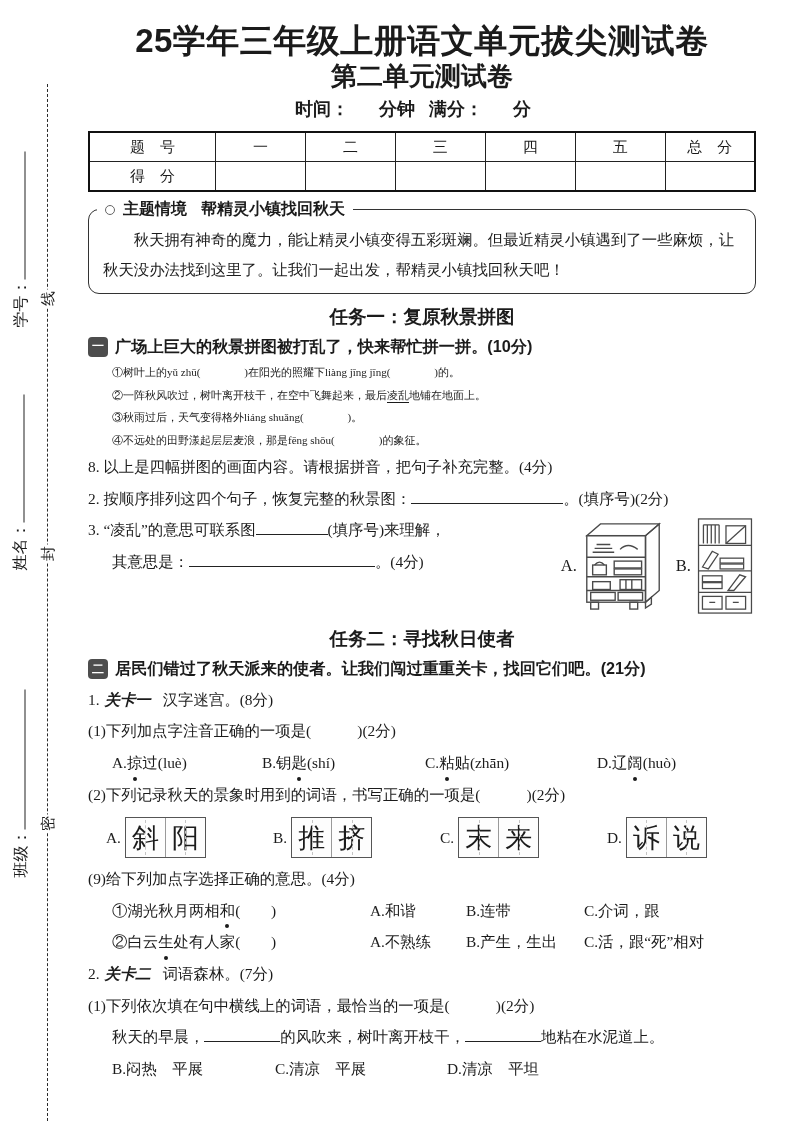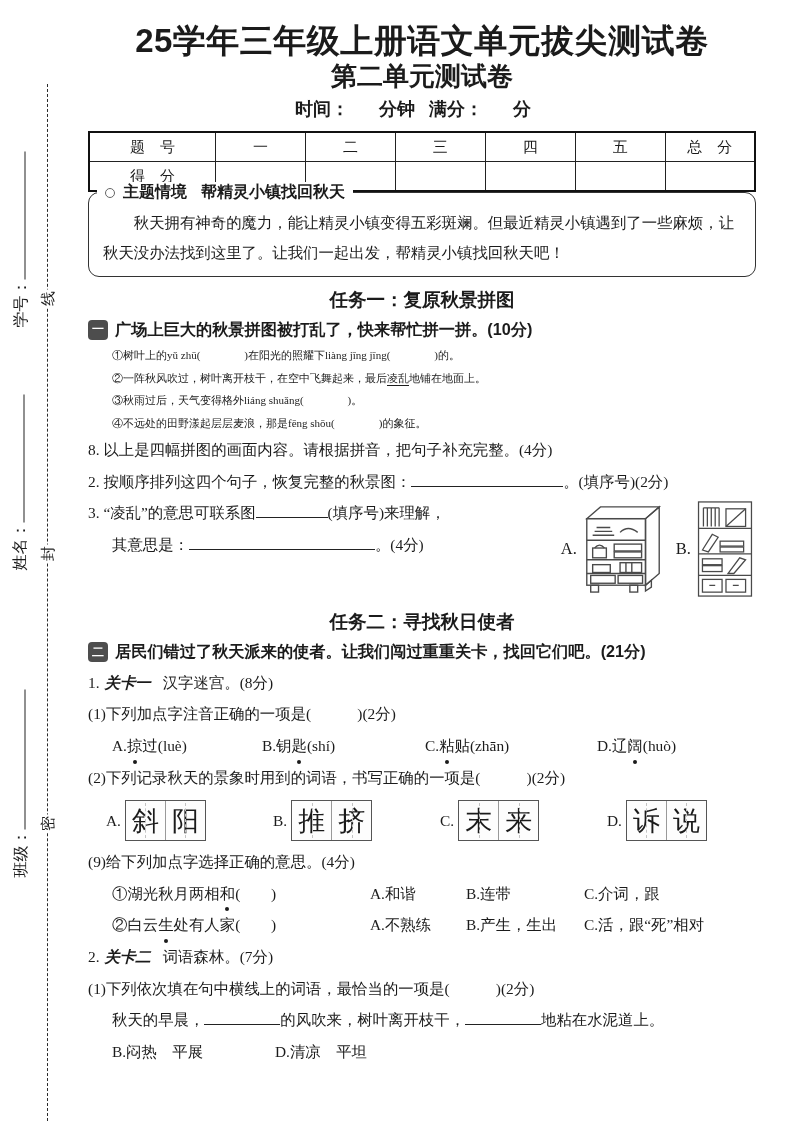--- a/index.html
+++ b/index.html
@@ -45,21 +45,21 @@
   table.score { width:100%; border-collapse:collapse; border:2.5px solid #111; }
   table.score td {
     border:1.4px solid #222; height:26px; text-align:center;
     font-family:"Liberation Sans", sans-serif; font-size:15px;
   }
   td.col-head { width:19%; }
   td.col-total { width:13.5%; }
 
   .theme-box {
     position:relative; border:1.6px solid #333; border-radius:11px;
-    padding:15px 14px 7px 14px;
+    margin-top:17px; padding:15px 14px 7px 14px;
   }
   .theme-box-header {
     position:absolute; top:-11px; left:8px; background:#fff;
     display:flex; align-items:center; padding:0 8px;
     font-family:"Liberation Sans", sans-serif; font-weight:bold; font-size:16px;
   }
   .ring-icon {
     width:8px; height:8px; border:1.6px solid #666; border-radius:50%;
     margin-right:8px; flex:0 0 auto;
   }
@@ -342,17 +342,18 @@
     </div>
 
     <div class="q-line">(1)下列依次填在句中横线上的词语，最恰当的一项是(　　　)(2分)</div>
 
     <div class="q-line indent">
       <span>秋天的早晨，</span><span class="blank bw75"></span><span>的风吹来，树叶离开枝干，</span><span class="blank bw75"></span><span>地粘在水泥道上。</span>
     </div>
 
     <div class="opt-row">
       <span class="opt-2">B.闷热　平展</span>
+      <span class="opt-3">C.清凉　平展</span>
       <span class="opt-4">D.清凉　平坦</span>
     </div>
 
   </div>
 </div>
 
 </body></html>

